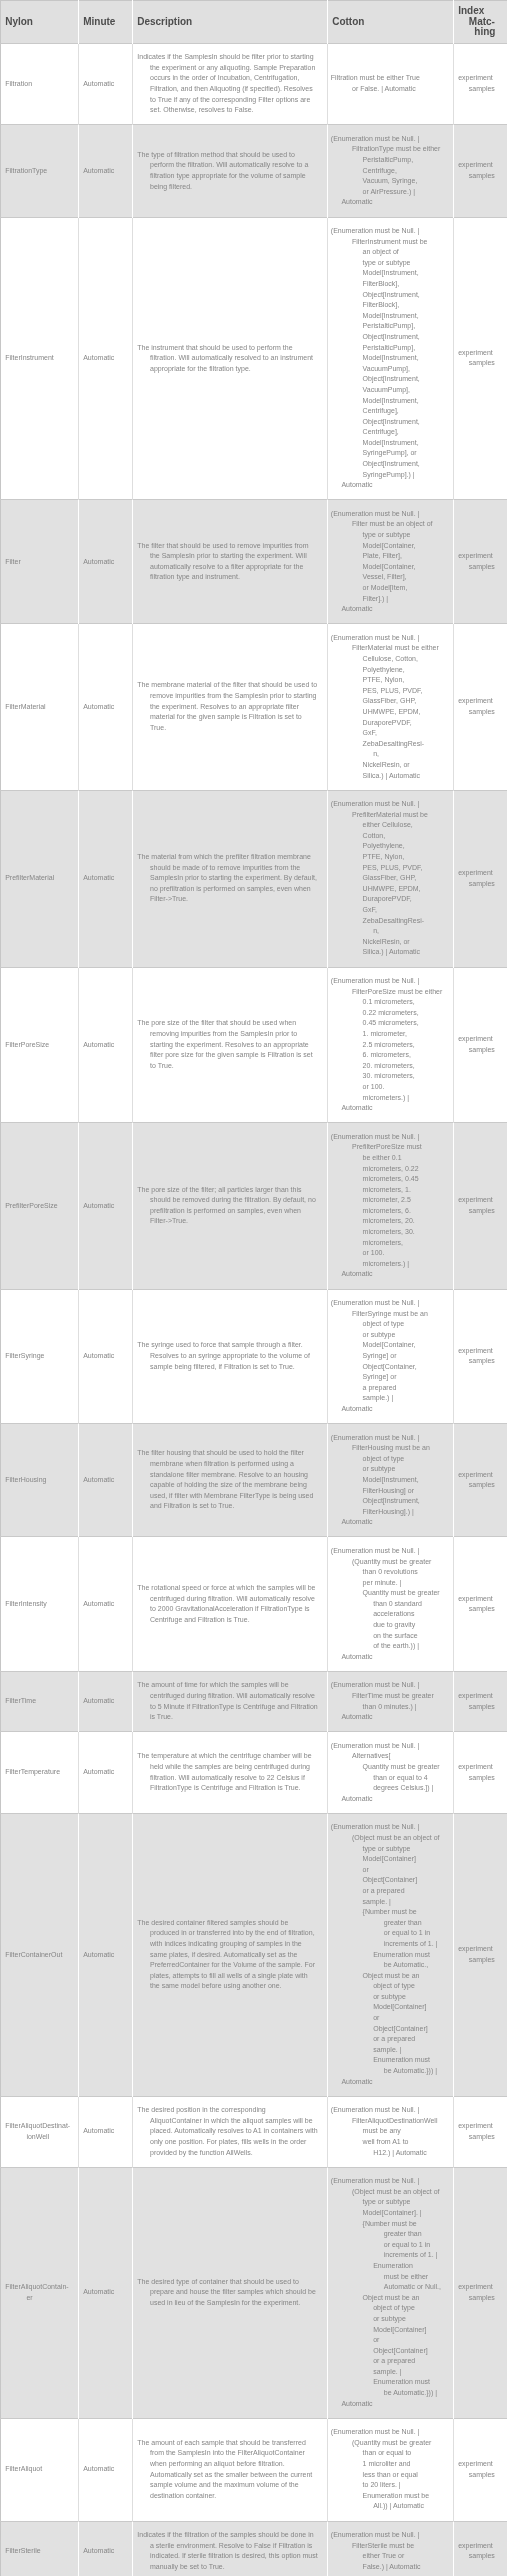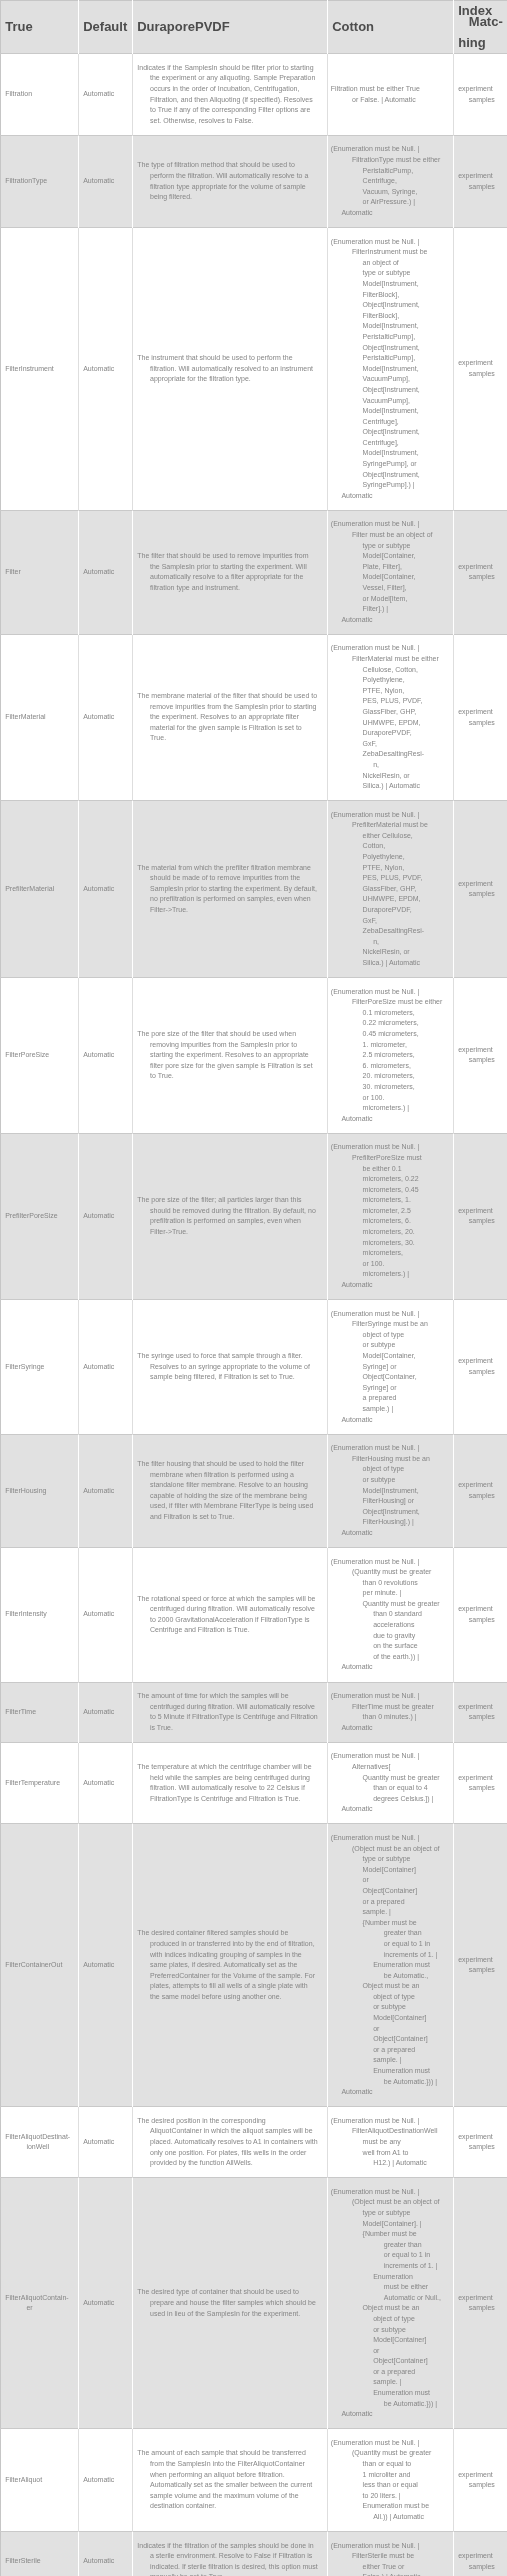--- a/index.html
+++ b/index.html
@@ -16,21 +16,21 @@
     font-size:7px;
     line-height:10.6px;
     color:#868686;
     border-top:0.7px solid #c9c9c9;
     overflow:hidden;
   }
   thead th{
     background:#e0e0e0;
     color:#4d4d4d;
     font-weight:bold;
-    font-size:13px;
+    font-size:10px;
     text-align:left;
     padding:5px 4.2px;
     border-right:0.7px solid #ffffff;
     border-top:none;
     white-space:pre-wrap;
     tab-size:10.6px;
   }
   thead th:last-child{border-right:none;}
   td{padding:8.5px 2.8px;background:#ffffff;border-right:0.7px solid #dedede;}
   td:last-child{border-right:none;}
@@ -48,23 +48,23 @@
 <table class="opts">
   <colgroup>
     <col style="width:78px">
     <col style="width:54px">
     <col style="width:195px">
     <col style="width:126px">
     <col style="width:54px">
   </colgroup>
   <thead>
     <tr>
-      <th>True</th>
-      <th>Default</th>
-      <th>DuraporePVDF</th>
+      <th>Nylon</th>
+      <th>Minute</th>
+      <th>Description</th>
       <th>Cotton</th>
       <th>Index
 	Matc-
 	  hing</th>
     </tr>
   </thead>
   <tbody>
       <tr>
         <td class="c-name">Filtration</td>
         <td class="c-default">Automatic</td>

